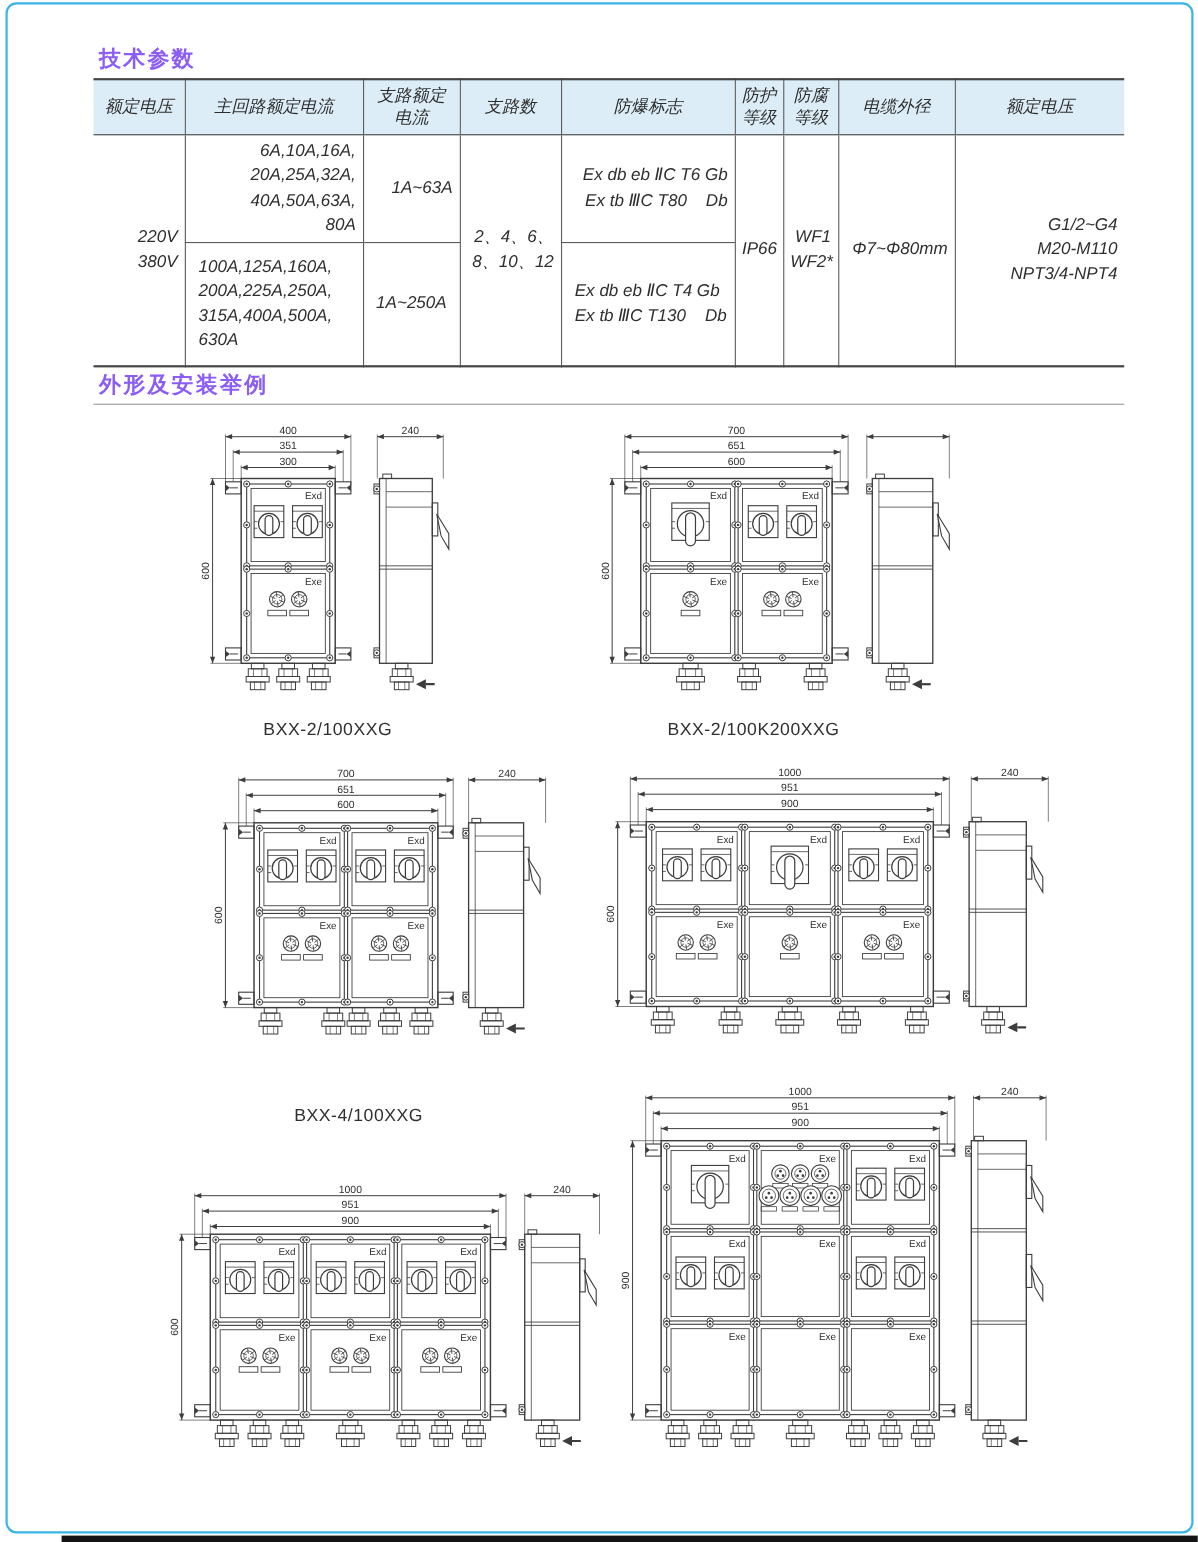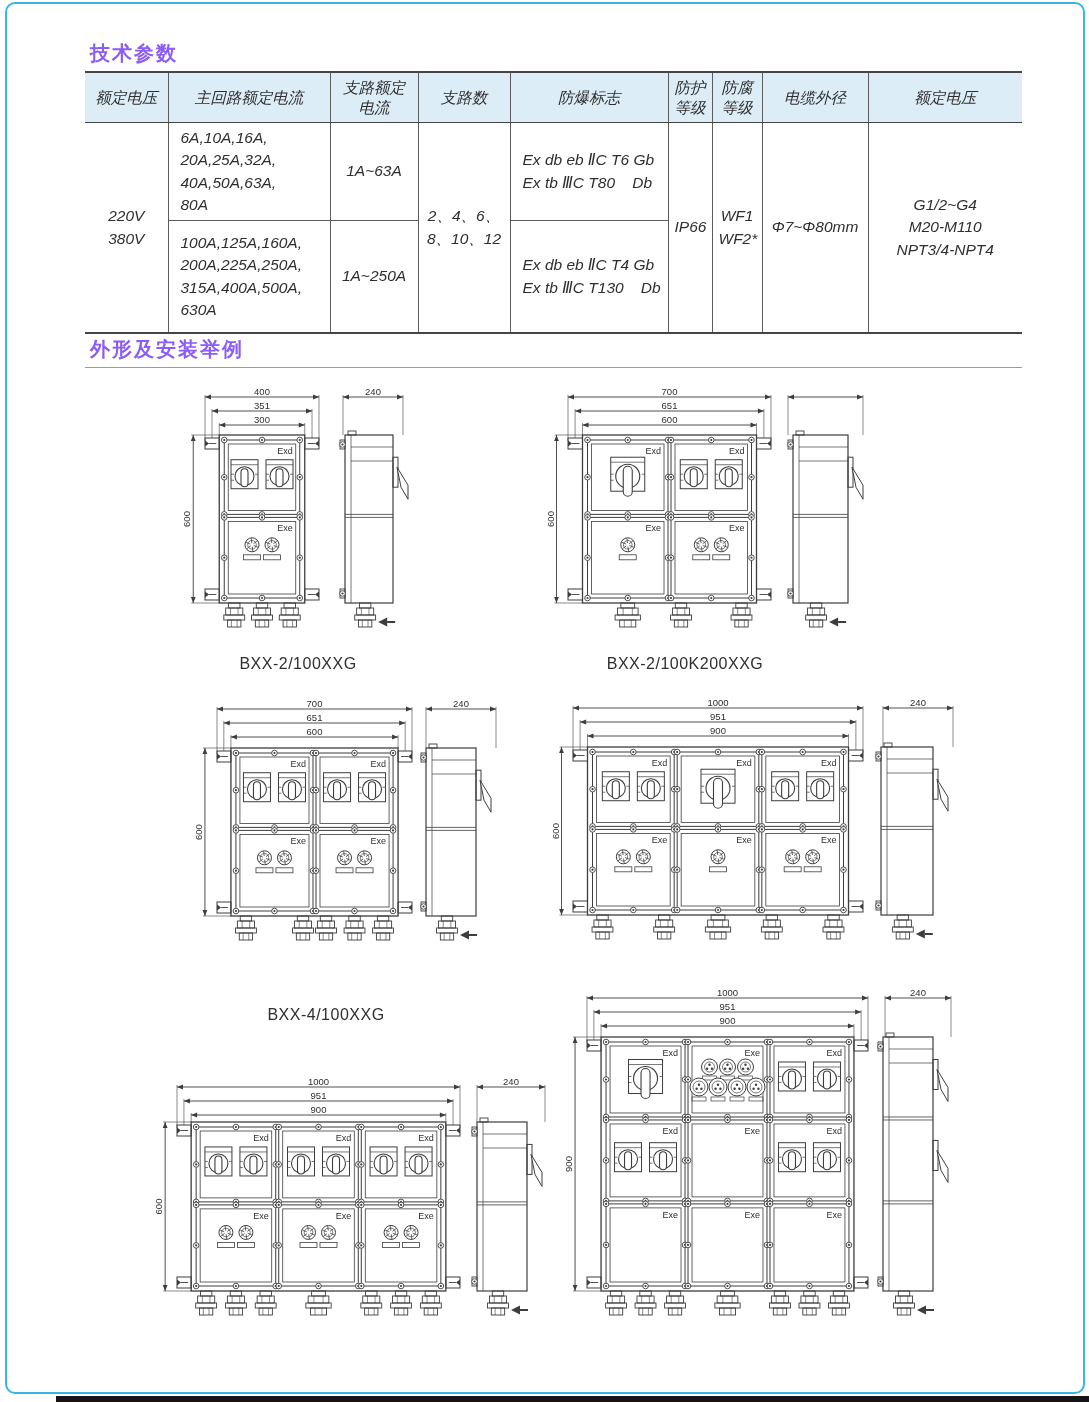--- a/index.html
+++ b/index.html
@@ -14,21 +14,21 @@
   table.spec{position:absolute;left:85px;top:71px;width:937px;border-collapse:collapse;table-layout:fixed;
         border-top:2px solid #454545;border-bottom:2px solid #454545;font-size:15.5px;font-style:italic;}
   table.spec th{background:#dcedf7;font-weight:normal;border-bottom:1.6px solid #454545;
         height:45px;padding:2px 3px;text-align:center;line-height:1.25;}
   table.spec td{padding:3px 6px;vertical-align:middle;line-height:1.45;}
   table.spec th + th, table.spec td.vl{border-left:1px solid #5c5c5c;}
   td.bb{border-bottom:1px solid #5c5c5c;}
   .c{text-align:center;}
   .l{text-align:left;padding-left:12px !important;}
   .pre{white-space:pre-wrap;}
-  tr.r1 td{height:91px;}
+  tr.r1 td{height:91px;text-align:right;}
   tr.r2 td{height:105px;}
   td.ex{line-height:1.7;}
   .drw{position:absolute;}
   .dlabel{position:absolute;font-size:16px;color:#2f2f2f;text-align:center;letter-spacing:0.5px;}
   .footer-bar{position:absolute;left:56px;top:1396px;width:1033px;height:6px;background:#141414;}
 </style>
 </head>
 <body>
 
 <div class="page">

